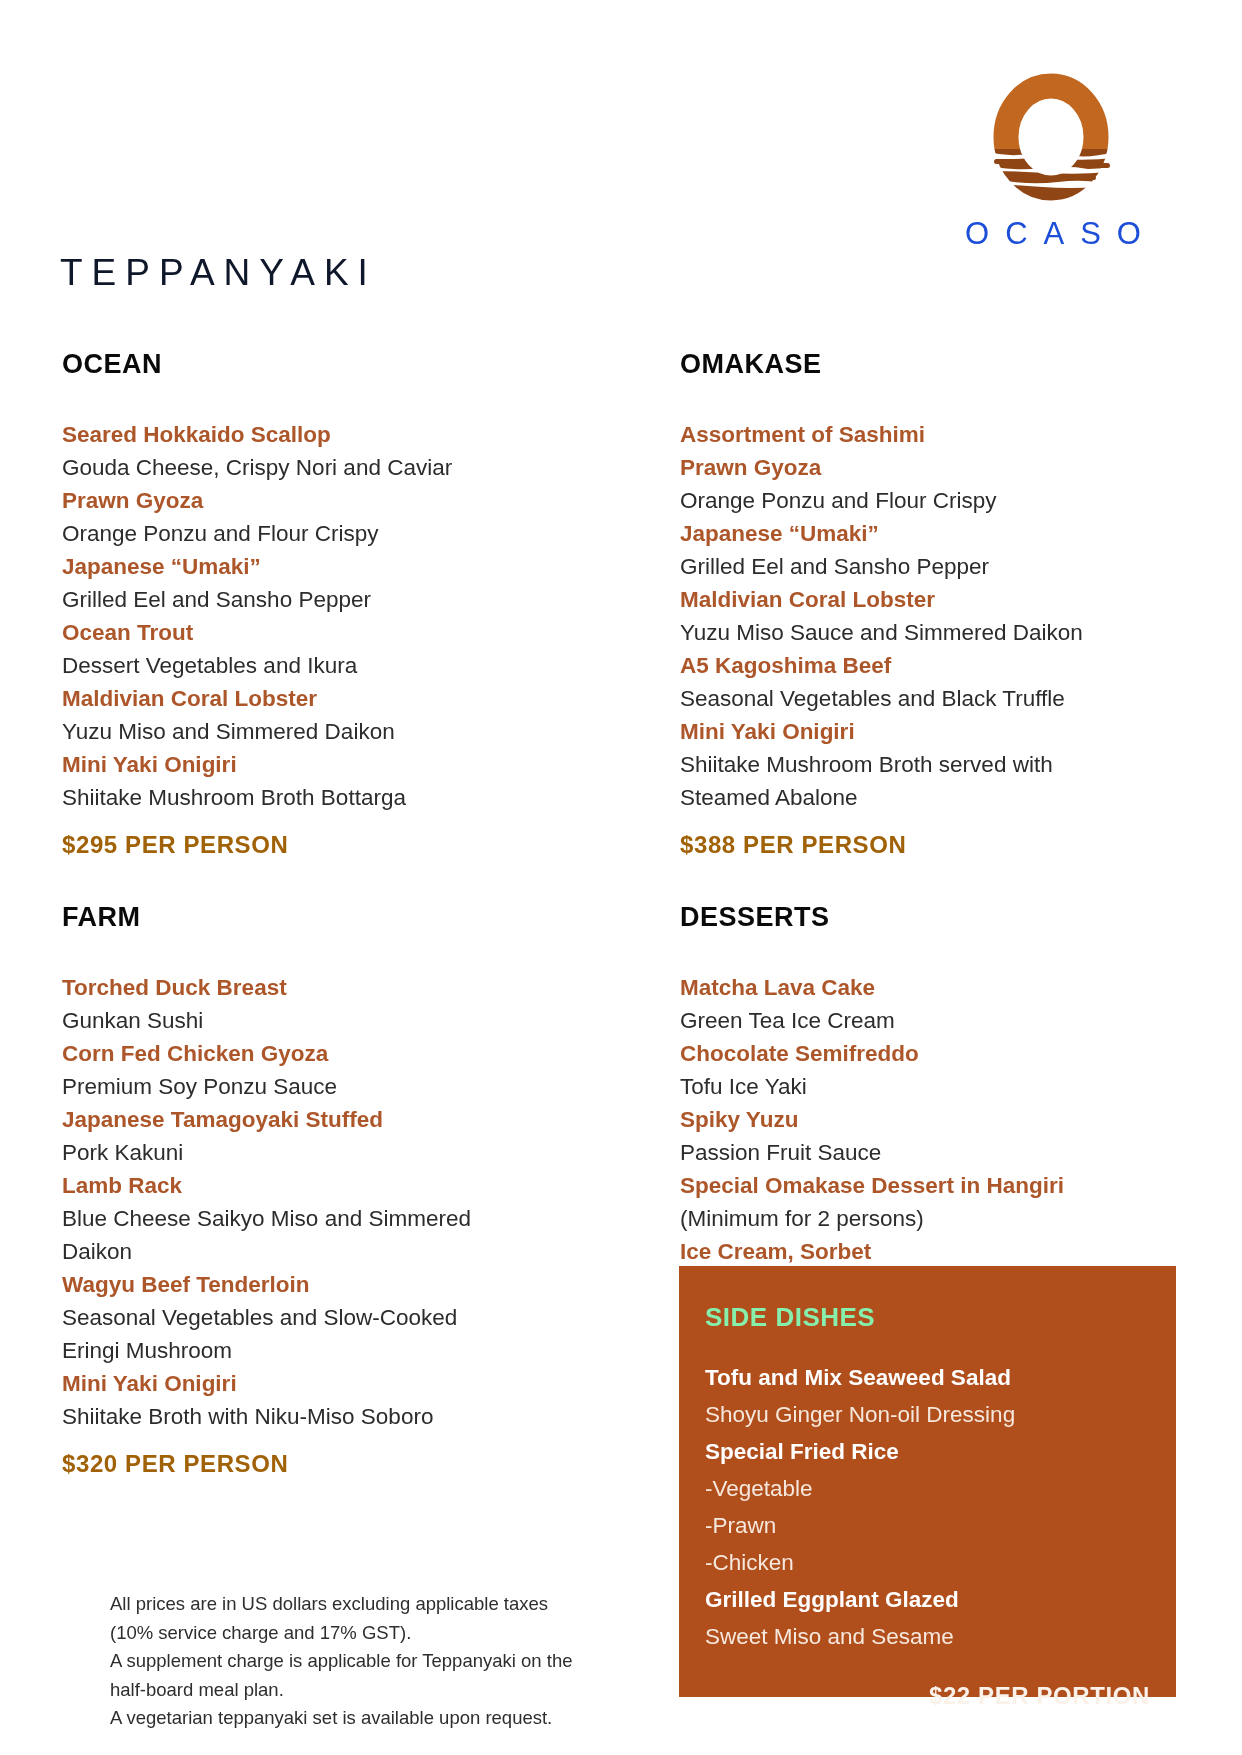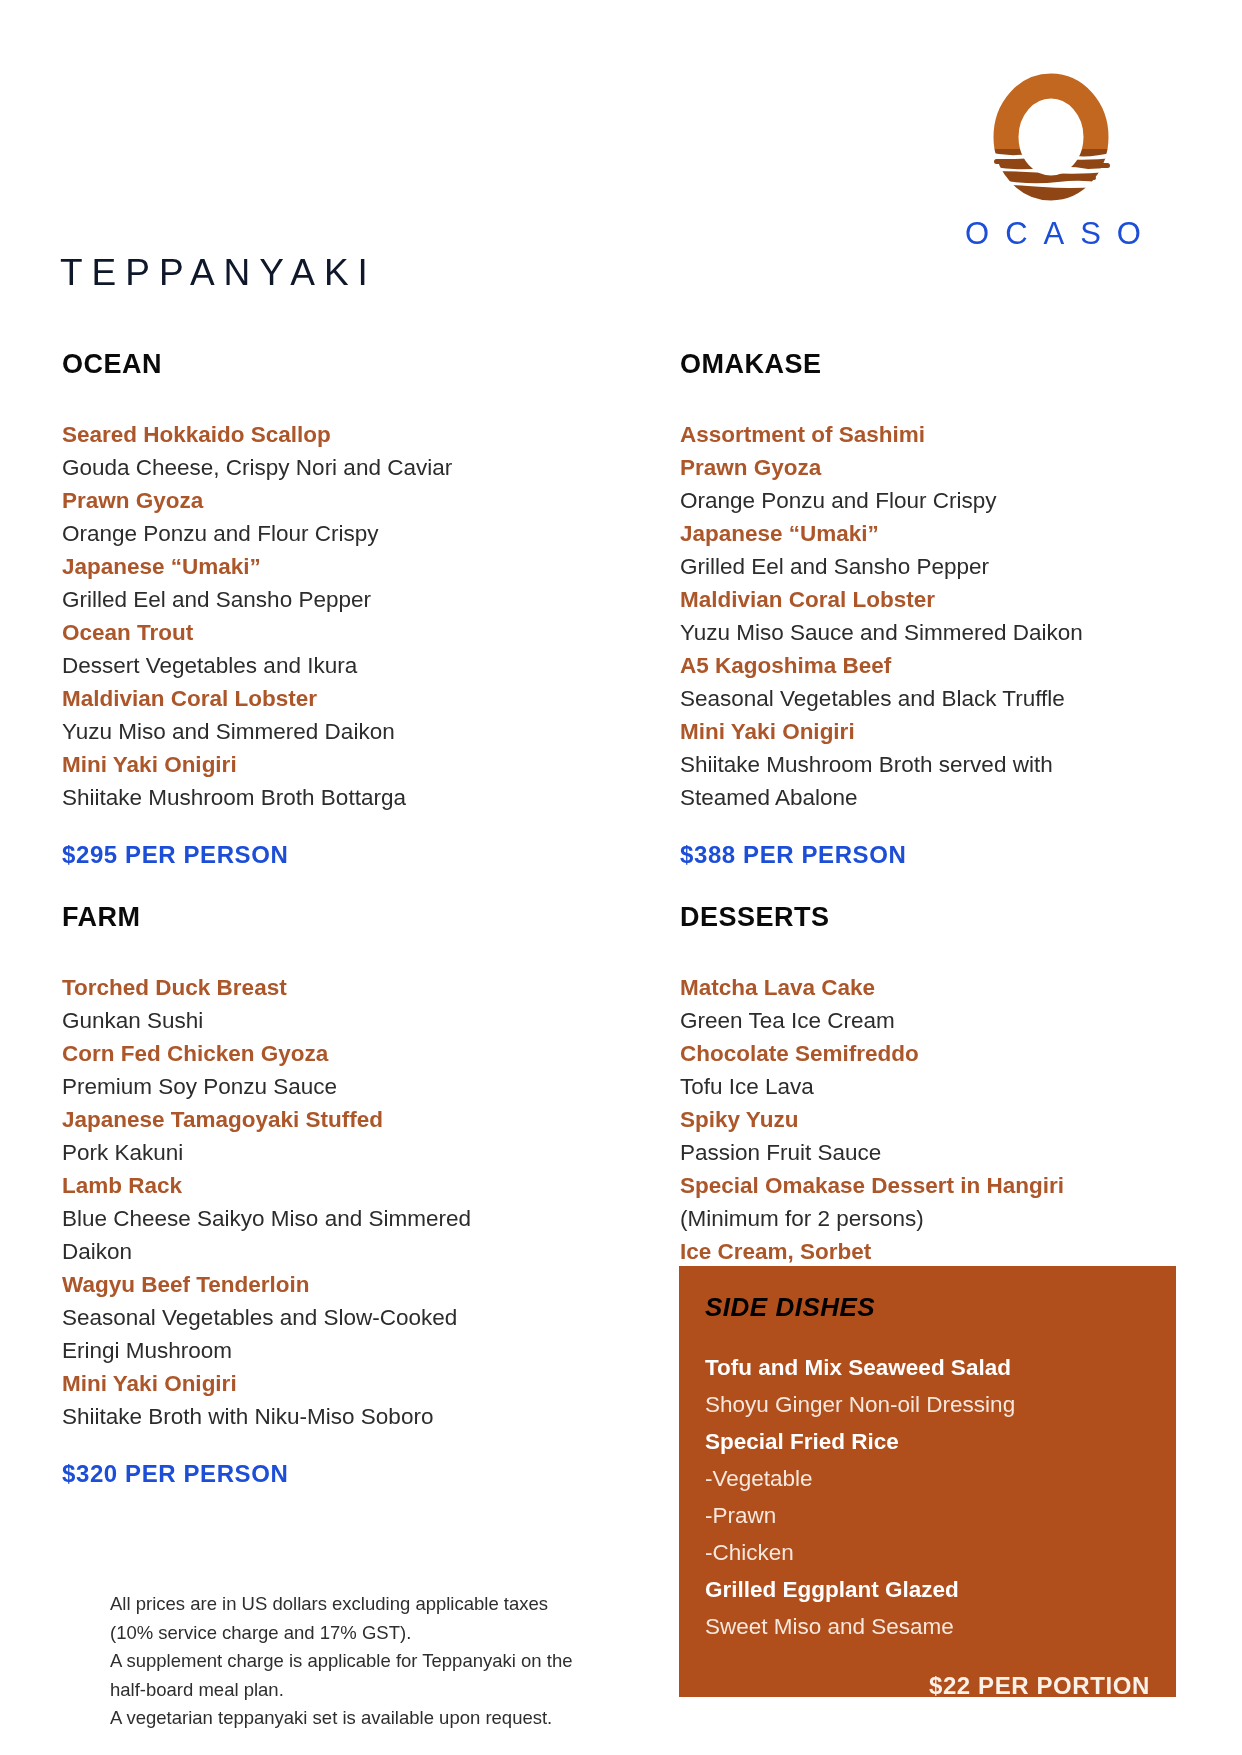--- a/index.html
+++ b/index.html
@@ -23,31 +23,31 @@
   #sec-1{left:680px;top:340px;width:450px;}
   #sec-2{left:62px;top:893px;width:440px;}
   #sec-3{left:680px;top:893px;width:450px;}
   .sec-head{
     margin:8px 0 37px 0;font-size:27px;line-height:33px;font-weight:700;
     letter-spacing:0.5px;color:#0a0a0a;
   }
   .item-name{font-size:22.5px;line-height:33px;font-weight:700;color:#ac5629;}
   .item-desc{font-size:22.5px;line-height:33px;font-weight:400;color:#2c2c2c;}
   .sec-price{
-    margin-top:26px;font-size:24px;line-height:30px;font-weight:700;
-    letter-spacing:0.6px;color:#1d4ed8;
+    margin-top:16px;font-size:24px;line-height:30px;font-weight:700;
+    letter-spacing:0.6px;color:#a16207;
   }
   
   .side-box{
     position:absolute;left:679px;top:1266px;width:497px;height:431px;
     box-sizing:border-box;background:#b04e1c;padding:20px 26px;
   }
   .side-head{
-    margin:6px 0 26px 0;font-size:26px;line-height:31px;font-weight:700;
-    letter-spacing:0.5px;color:#000000;font-style:italic;
+    margin:16px 0 26px 0;font-size:26px;line-height:31px;font-weight:700;
+    letter-spacing:0.5px;color:#86efac;
   }
   .side-name{font-size:22.5px;line-height:37px;font-weight:700;color:#ffffff;}
   .side-desc{font-size:22.5px;line-height:37px;font-weight:400;color:#f6e8dd;}
   .side-price{
     margin-top:26px;font-size:24px;line-height:30px;font-weight:700;
     letter-spacing:0.6px;color:#faf1e9;text-align:right;
   }
   
   .footer-notes{position:absolute;left:62px;top:1590px;width:580px;margin-left:48px;}
   .footer-line{font-size:18.5px;line-height:28.6px;font-weight:400;color:#2e2e2e;}
@@ -142,21 +142,21 @@
       </div>
     <div class="sec-price">$320 PER PERSON</div>
   </div>
 
   <div class="menu-section" id="sec-3">
     <h2 class="sec-head">DESSERTS</h2>
     <div>
         <div class="item-name">Matcha Lava Cake</div>
         <div class="item-desc">Green Tea Ice Cream</div>
         <div class="item-name">Chocolate Semifreddo</div>
-        <div class="item-desc">Tofu Ice Lava</div>
+        <div class="item-desc">Tofu Ice Yaki</div>
         <div class="item-name">Spiky Yuzu</div>
         <div class="item-desc">Passion Fruit Sauce</div>
         <div class="item-name">Special Omakase Dessert in Hangiri</div>
         <div class="item-desc">(Minimum for 2 persons)</div>
         <div class="item-name">Ice Cream, Sorbet</div>
       </div>
     <div class="sec-price"></div>
   </div>
 
   <div class="side-box">

